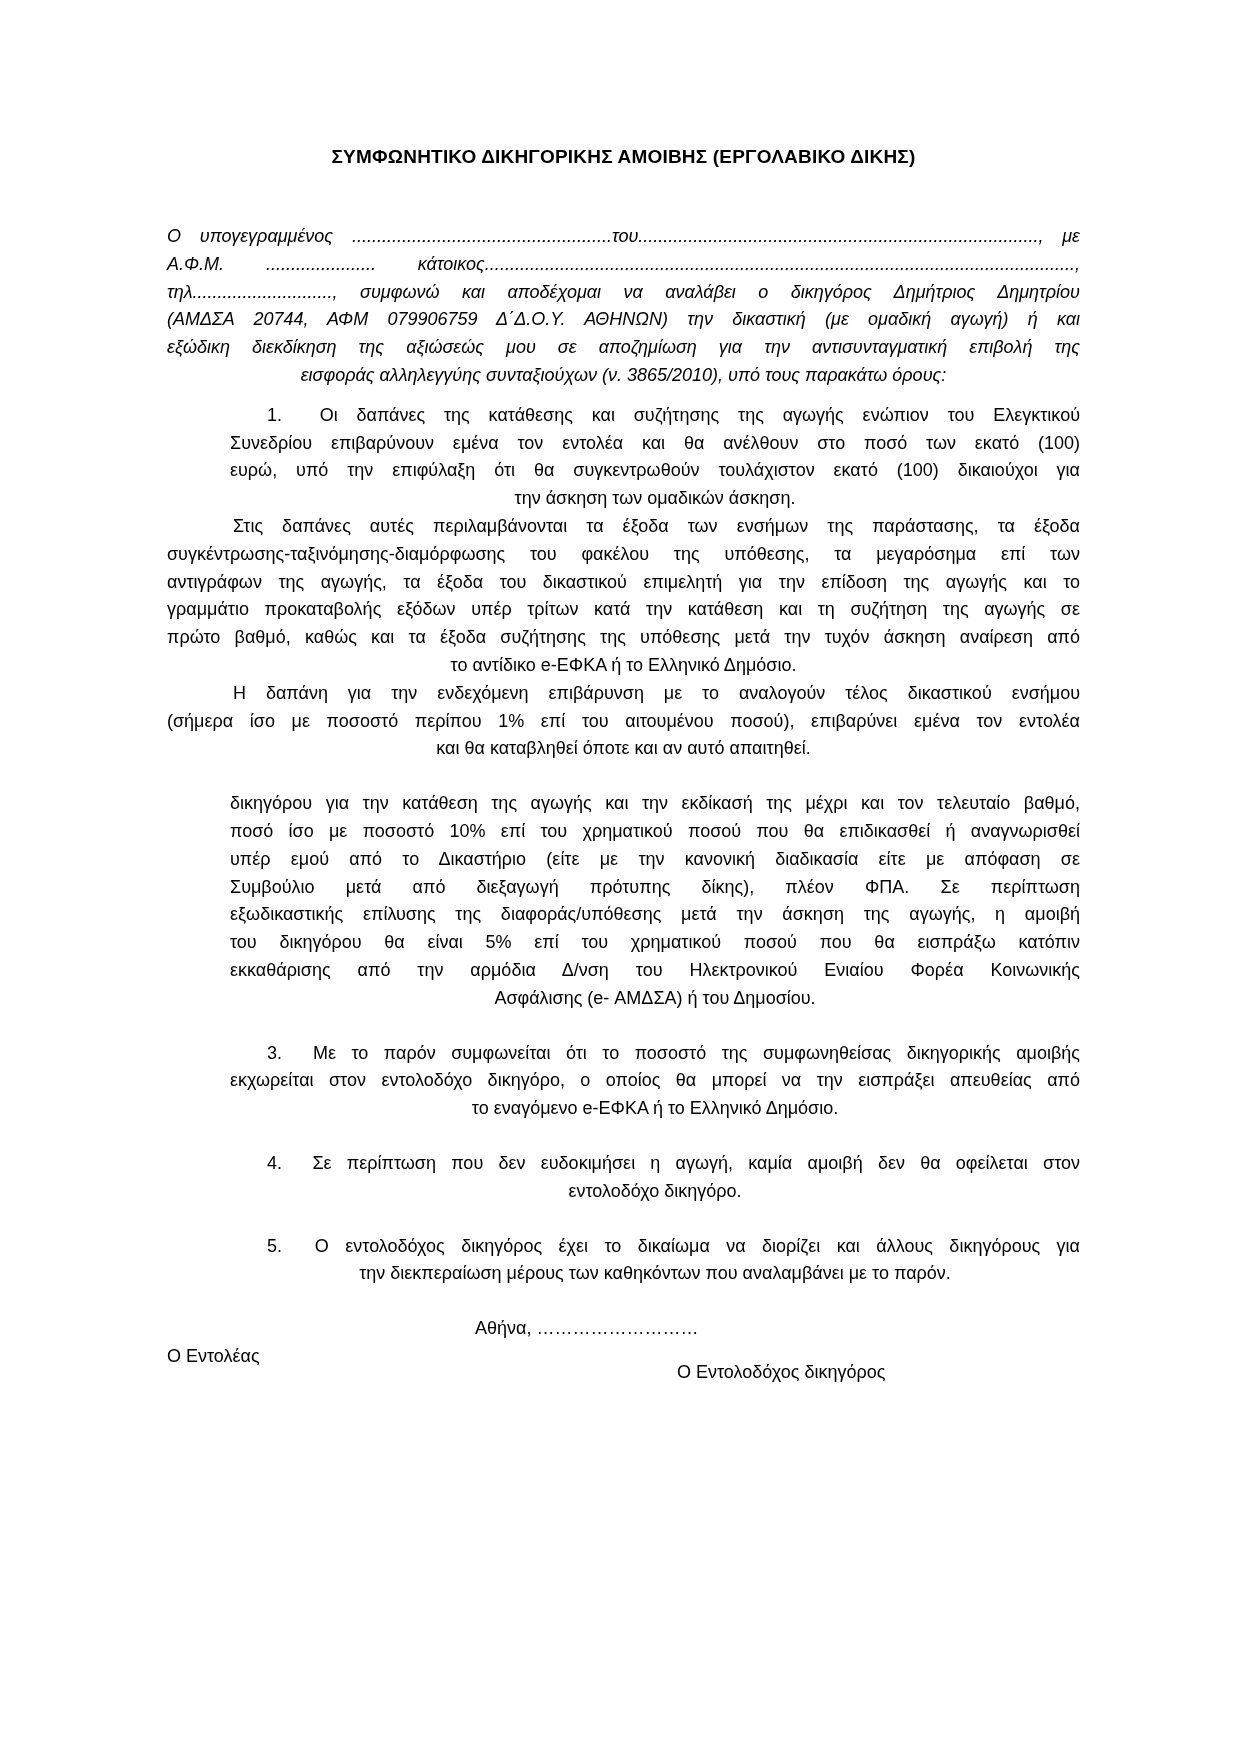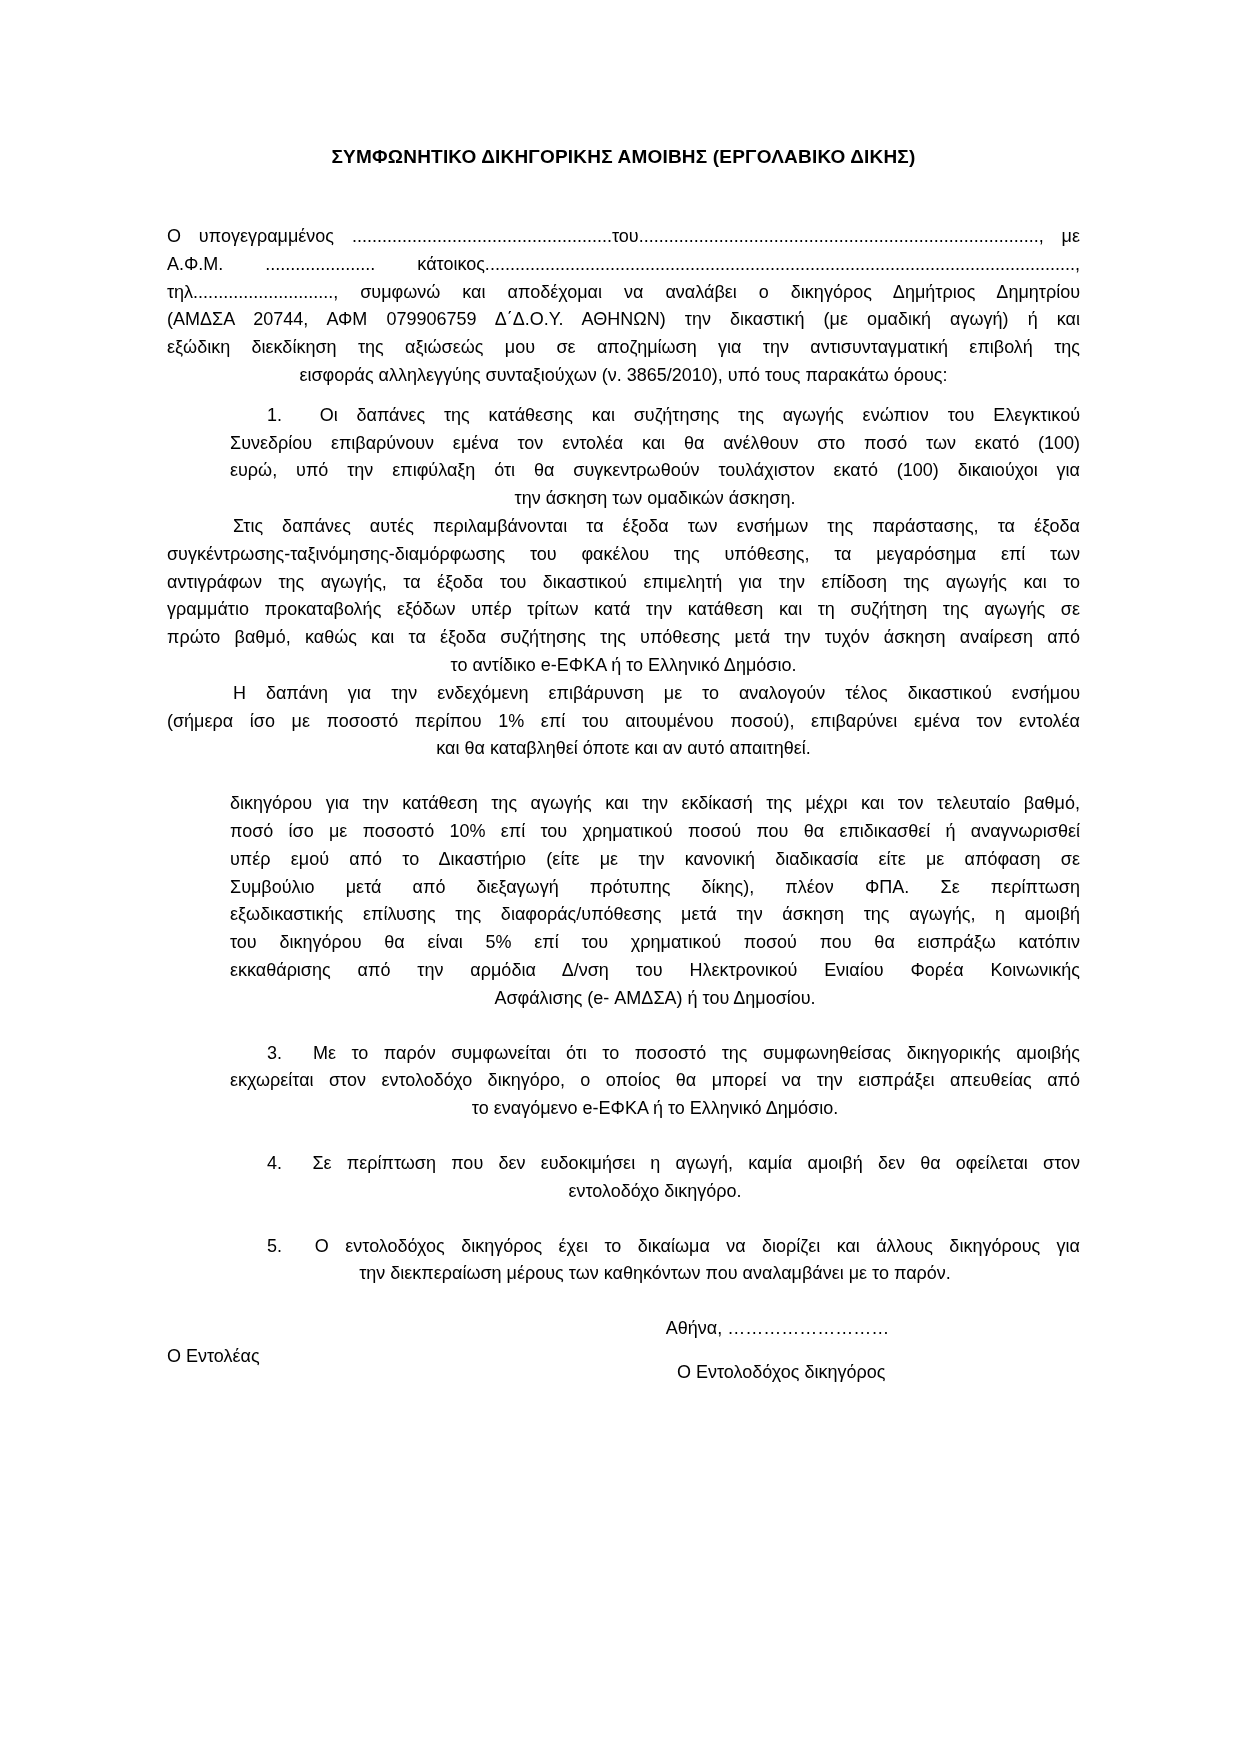--- a/index.html
+++ b/index.html
@@ -37,38 +37,37 @@
     margin: 0;
   }
   .para .line {
     text-align: justify;
     text-align-last: justify;
   }
   .para .line.last {
     text-align: center;
     text-align-last: auto;
   }
-  .para.intro { margin-top: 54px; }
+  .para.intro { margin-top: 54px; font-style: italic; }
   .para.item { margin-left: 63px; }
   .para.item .line.first { text-indent: 37px; }
   .para.hang .line.first { text-indent: 66px; }
   
   #paragraphs .para:nth-child(2) { margin-top: 12px; }
   #paragraphs .para:nth-child(5),
   #paragraphs .para:nth-child(6),
   #paragraphs .para:nth-child(7),
   #paragraphs .para:nth-child(8) { margin-top: 27px; }
   .closing {
     font-size: 18px;
     line-height: 27.8px;
   }
   .place-line {
     margin-top: 27px;
     padding-left: 308px;
-    text-align: center;
   }
   .signatures {
     position: relative;
     height: 27.8px;
   }
   .sig-right {
     position: absolute;
     left: 510px;
     top: 16px;
     white-space: nowrap;

